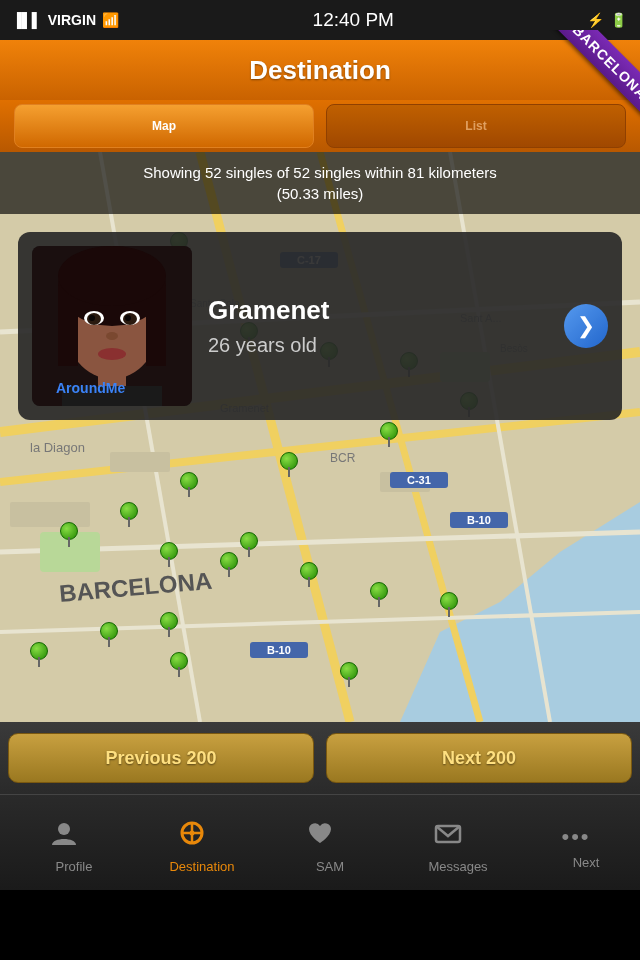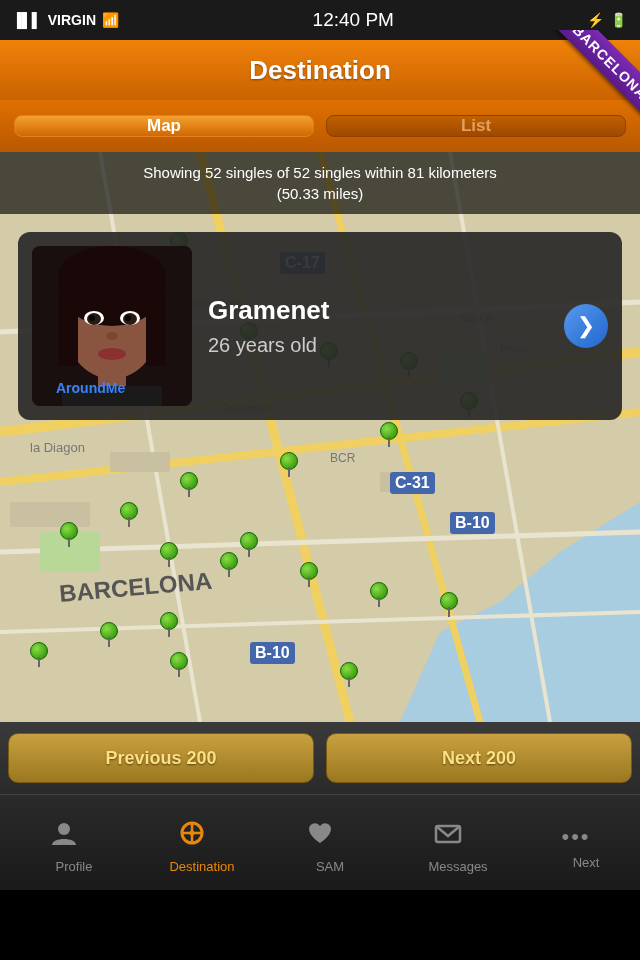--- a/index.html
+++ b/index.html
@@ -76,26 +76,26 @@
       width: 640px;
       height: 52px;
       background: linear-gradient(to bottom, #e07000, #b85800);
       display: flex;
       align-items: center;
       padding: 0 14px;
       gap: 12px;
     }
     .seg-btn {
       flex: 1;
-      height: 22px;
+      height: 44px;
       border-radius: 8px;
       display: flex;
       align-items: center;
       justify-content: center;
-      font-size: 17px;
+      font-size: 12px;
       font-weight: bold;
       cursor: pointer;
     }
     .seg-btn.active {
       background: linear-gradient(to bottom, #f5a030, #d06800);
       color: #fff;
       border: 1px solid #e08020;
     }
     .seg-btn.inactive {
       background: linear-gradient(to bottom, #c06000, #a04800);
@@ -199,23 +199,23 @@
       width: 2px;
       height: 10px;
       background: #666;
     }
 
     
     .road-label {
       position: absolute;
       background: #4466aa;
       color: #fff;
-      font-size: 16px;
-      font-weight: bold;
-      padding: 2px 5px;
+      font-size: 11px;
+      font-weight: bold;
+      padding: 2px 17px;
       border-radius: 3px;
     }
 
     
     #nav-buttons {
       width: 640px;
       height: 72px;
       background: linear-gradient(to bottom, #3a3a3a, #2a2a2a);
       display: flex;
       align-items: center;

